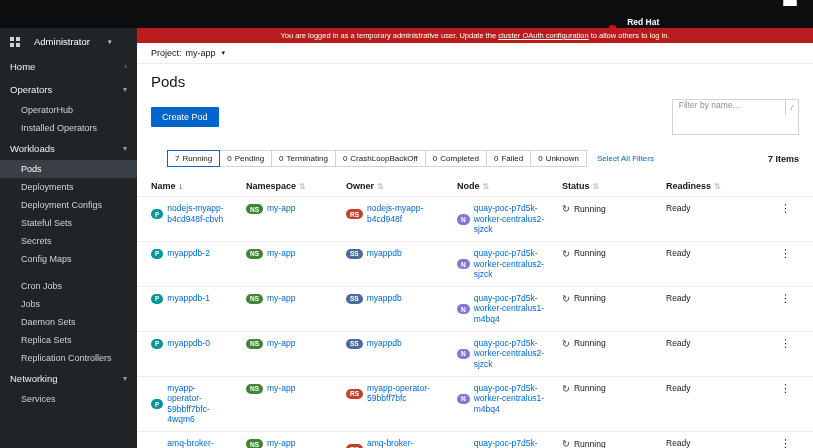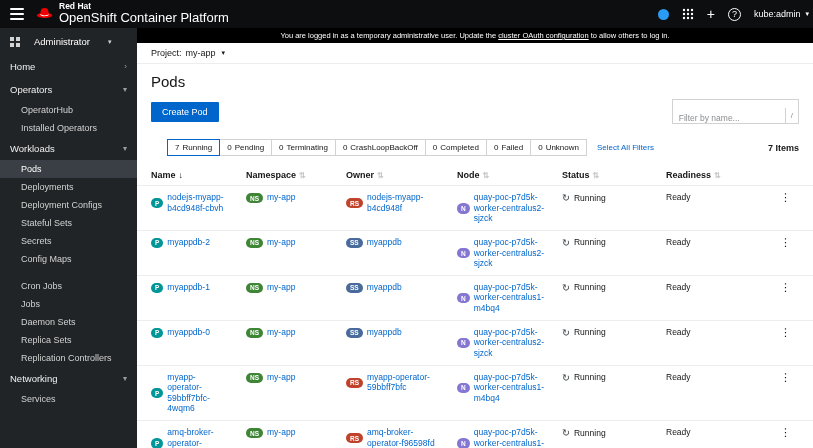--- a/index.html
+++ b/index.html
@@ -1,20 +1,20 @@
 <!DOCTYPE html>
 <html><head>
 <meta charset="utf-8">
 <style>
   * { box-sizing: border-box; margin: 0; padding: 0; }
   html, body { width: 813px; height: 448px; }
   body { font-family: "Liberation Sans", sans-serif; overflow: hidden; background: #fff; color: #151515; }
 
   
-  .masthead { height: 28px; background: #0c0e0f; display: flex; align-items: center; padding: 0 4px 0 10px; gap: 12px; }
+  .masthead { height: 28px; background: #0c0e0f; display: flex; align-items: flex-end; padding: 0 16px 0 10px; gap: 12px; flex-direction: column; }
   .hamburger { width: 14px; height: 12px; display: flex; flex-direction: column; justify-content: space-between; background: none; border: none; cursor: pointer; }
   .hamburger span { display: block; height: 2px; background: #fff; border-radius: 1px; }
   .brand { display: flex; align-items: center; gap: 6px; }
   .brand-text { color: #fff; line-height: 1.15; }
   .brand-l1 { font-size: 8.5px; font-weight: bold; }
   .brand-l2 { font-size: 13px; }
   .mast-right { margin-left: auto; display: flex; align-items: center; gap: 13px; color: #fff; }
   .dot-icon { width: 11px; height: 11px; border-radius: 50%; background: #2B9AF3; display: inline-block; }
   .icon-btn { background: none; border: none; color: #fff; cursor: pointer; display: flex; align-items: center; }
   .plus-icon { font-size: 14px; line-height: 1; }
@@ -32,29 +32,29 @@
   .nav-root { list-style: none; }
   .nav-group { display: flex; justify-content: space-between; align-items: center; padding: 6px 10px; font-size: 9.5px; color: #f0f0f0; cursor: pointer; }
   .nav-group .g-caret { color: #9b9da0; font-size: 8px; }
   .nav-sub { list-style: none; }
   .nav-item { padding: 4px 8px 4px 21px; font-size: 9px; color: #d2d2d2; cursor: pointer; }
   .nav-item.active { background: #393F44; color: #fff; }
   .nav-sub[data-section="Workloads"] .nav-item:nth-child(7) { margin-top: 9px; }
 
   
   .main { flex: 1; display: flex; flex-direction: column; overflow: hidden; background: #fff; }
-  .banner { background: #000000; color: #fff; font-size: 7.5px; text-align: center; padding: 3px 8px; flex-shrink: 0; }
+  .banner { background: #b91c1c; color: #fff; font-size: 7.5px; text-align: center; padding: 3px 8px; flex-shrink: 0; }
   .banner a { color: #fff; text-decoration: underline; cursor: pointer; }
   .project-bar { display: flex; align-items: center; gap: 4px; padding: 5px 14px; font-size: 9px; border-bottom: 1px solid #ededed; flex-shrink: 0; }
   .project-bar .caret { color: #151515; margin-left: 2px; }
   .page-header { padding: 9px 14px 4px; }
   .page-title { font-size: 15px; font-weight: 400; color: #151515; }
   .toolbar { display: flex; justify-content: space-between; align-items: center; padding: 5px 14px 4px; }
   .btn-primary { background: #0066cc; color: #fff; border: none; font-size: 9px; padding: 5px 11px; cursor: pointer; border-radius: 1px; }
-  .filter-box { display: flex; align-items: flex-end; border: 1px solid #d2d2d2; height: 25px; background: #fff; }
+  .filter-box { display: flex; align-items: flex-start; border: 1px solid #d2d2d2; height: 36px; background: #fff; }
   .filter-input { border: none; outline: none; font-size: 8.5px; padding: 0 6px; width: 112px; color: #151515; }
   .filter-input::placeholder { color: #8a8d90; }
   .shortcut { font-size: 8px; color: #8a8d90; border-left: 1px solid #d2d2d2; padding: 3px 5px; }
 
   
   .chips-row { display: flex; align-items: center; padding: 11px 14px 8px; }
   .chip { font-size: 8px; border: 1px solid #d2d2d2; background: #fff; padding: 3px 7px; margin-left: -1px; cursor: pointer; color: #151515; white-space: nowrap; }
   .chip:first-child { margin-left: 16px; }
   .chip.active { border-color: #0066cc; position: relative; z-index: 1; }
   .chip .cnt { margin-right: 3px; }

